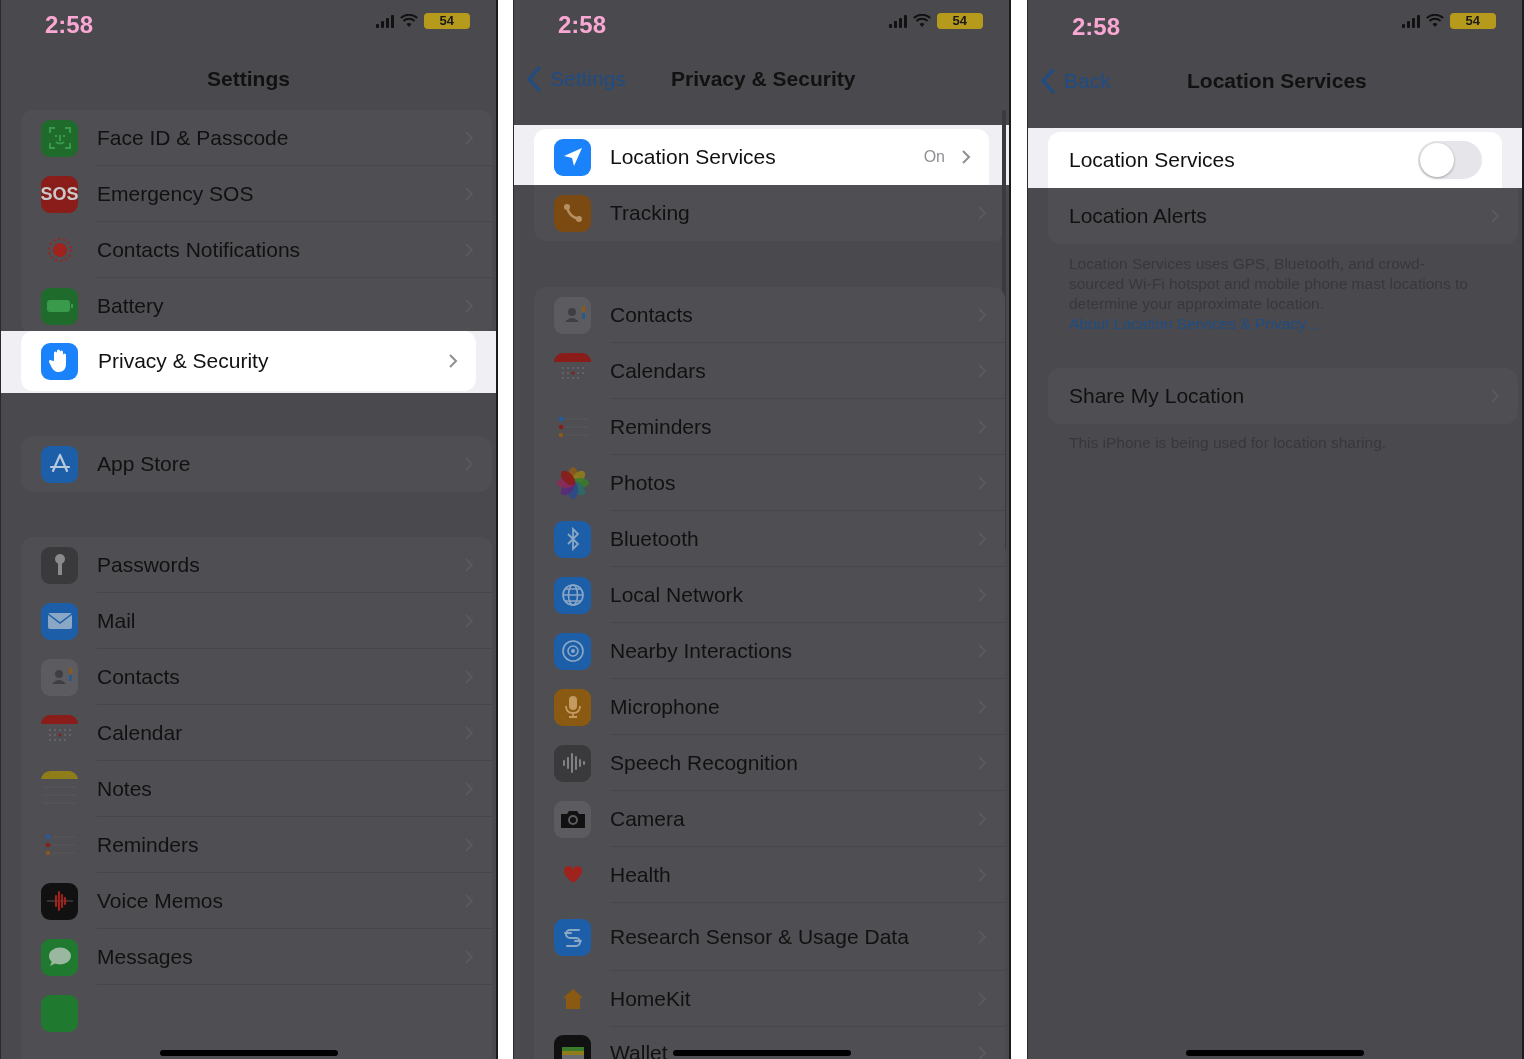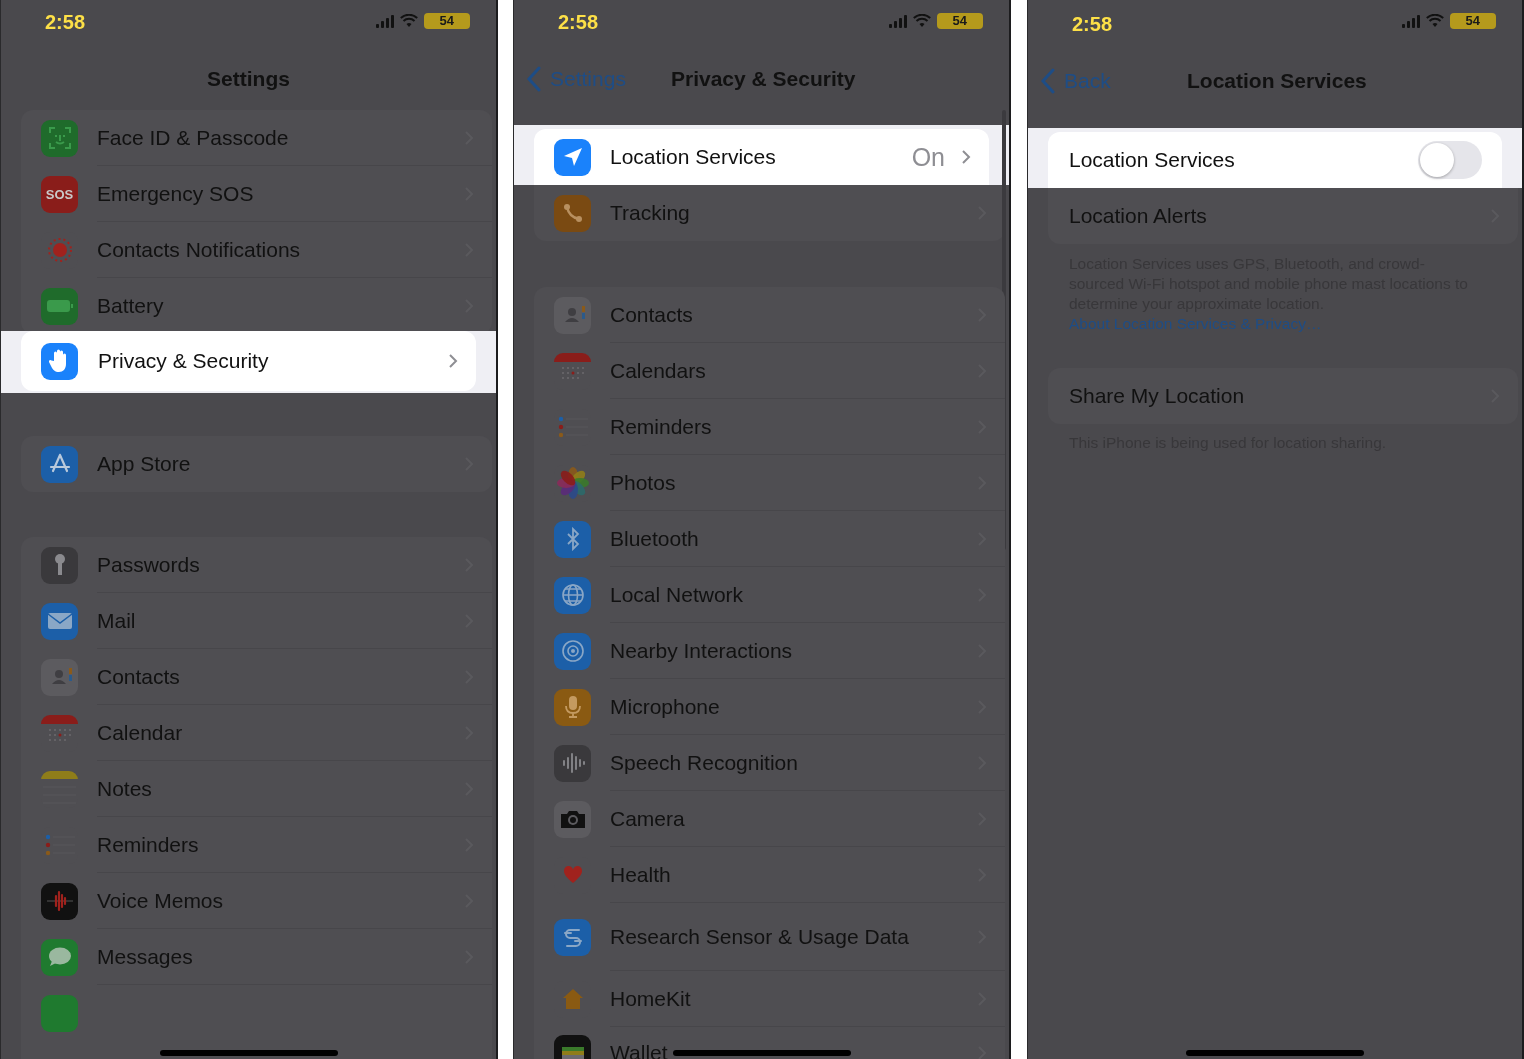--- a/index.html
+++ b/index.html
@@ -9,39 +9,39 @@
   .phone {
     position: absolute; top: 0; height: 1059px;
     background: #4a494d; overflow: hidden;
     border-right: 2px solid #1c1c1e; border-left: 1px solid #2a2a2c;
   }
   #p1 { left: 0; width: 498px; }
   #p2 { left: 513px; width: 498px; }
   #p3 { left: 1027px; width: 497px; }
 
   .status { position: absolute; top: 0; left: 0; right: 0; height: 44px; }
-  .time { position: absolute; left: 44px; top: 11px; font-size: 20px; font-weight: bold; color: #fde047; }
+  .time { position: absolute; left: 44px; top: 11px; font-size: 24px; font-weight: bold; color: #f9a8d4; }
   .sicons { position: absolute; right: 26px; top: 13px; display: flex; align-items: center; gap: 6px; }
   .sig { display: flex; align-items: flex-end; gap: 2px; height: 14px; }
   .sig i { display: block; width: 3px; background: #111; border-radius: 1px; }
   .wifi { width: 18px; height: 14px; }
   .batt { background: #b59a1c; color: #1a1a1a; font-size: 13px; font-weight: bold; padding: 1px 16px; border-radius: 4px; line-height: 14px; }
 
   .nav { position: absolute; top: 58px; left: 0; right: 0; height: 44px; }
   .nav-title { position: absolute; left: 0; right: 0; text-align: center; top: 9px; font-size: 21px; font-weight: bold; color: #111; }
   .back { position: absolute; left: 12px; top: 8px; display: flex; align-items: center; gap: 8px; color: #1e4d86; font-size: 21px; cursor: pointer; }
   .back svg { width: 16px; height: 26px; }
 
   .group { position: absolute; left: 20px; right: 4px; background: #4f4e52; border-radius: 12px; }
   .row { position: relative; height: 56px; display: flex; align-items: center; }
   .row .ico { position: absolute; left: 20px; width: 37px; height: 37px; border-radius: 9px; display: flex; align-items: center; justify-content: center; }
   .row .lbl { position: absolute; left: 76px; font-size: 21px; color: #111; white-space: nowrap; }
   .row .chev { position: absolute; right: 18px; width: 10px; height: 16px; }
   .row .sep { position: absolute; left: 76px; right: 0; bottom: 0; height: 1px; background: #47464a; }
-  .row .val { position: absolute; right: 44px; font-size: 25px; color: #8e8e93; }
+  .row .val { position: absolute; right: 44px; font-size: 16px; color: #8e8e93; }
 
   .hl { position: absolute; left: 0; right: 0; background: #efeff4; }
   .hl .card { position: absolute; left: 20px; right: 20px; top: 0; bottom: 0; background: #ffffff; border-radius: 12px; }
 
   .home { position: absolute; bottom: 3px; left: 50%; transform: translateX(-50%); width: 178px; height: 6px; background: #000; border-radius: 3px; }
   .scrollbar { position: absolute; right: 3px; width: 4px; background: #3b3a3e; border-radius: 2px; }
 
   .footnote { position: absolute; left: 41px; right: 50px; font-size: 15.5px; line-height: 20px; color: #38373a; }
   .link { color: #1e4d86; cursor: pointer; }
 
@@ -83,21 +83,21 @@
             </g>
           </svg>
         </span>
       <span class="lbl">Face ID &amp; Passcode</span>
       <svg class="chev" viewBox="0 0 10 16">
           <path d="M2 2l6 6-6 6" stroke="#5a595d" stroke-width="2" fill="none"></path>
         </svg>
       <span class="sep"></span>
     </div>
     <div class="row">
-      <span class="ico" style="background:#8a1d1a;color:#c9c9c9;font-size:13px;font-weight:bold">SOS</span>
+      <span class="ico" style="background:#8a1d1a;color:#c9c9c9;font-size:18px;font-weight:bold">SOS</span>
       <span class="lbl">Emergency SOS</span>
       <svg class="chev" viewBox="0 0 10 16">
           <path d="M2 2l6 6-6 6" stroke="#5a595d" stroke-width="2" fill="none"></path>
         </svg>
       <span class="sep"></span>
     </div>
     <div class="row">
       <span class="ico" style="background:#4f4e52">
           <svg width="28" height="28" viewBox="0 0 28 28">
             <circle cx="14" cy="14" r="7" fill="#a0221d"></circle>

